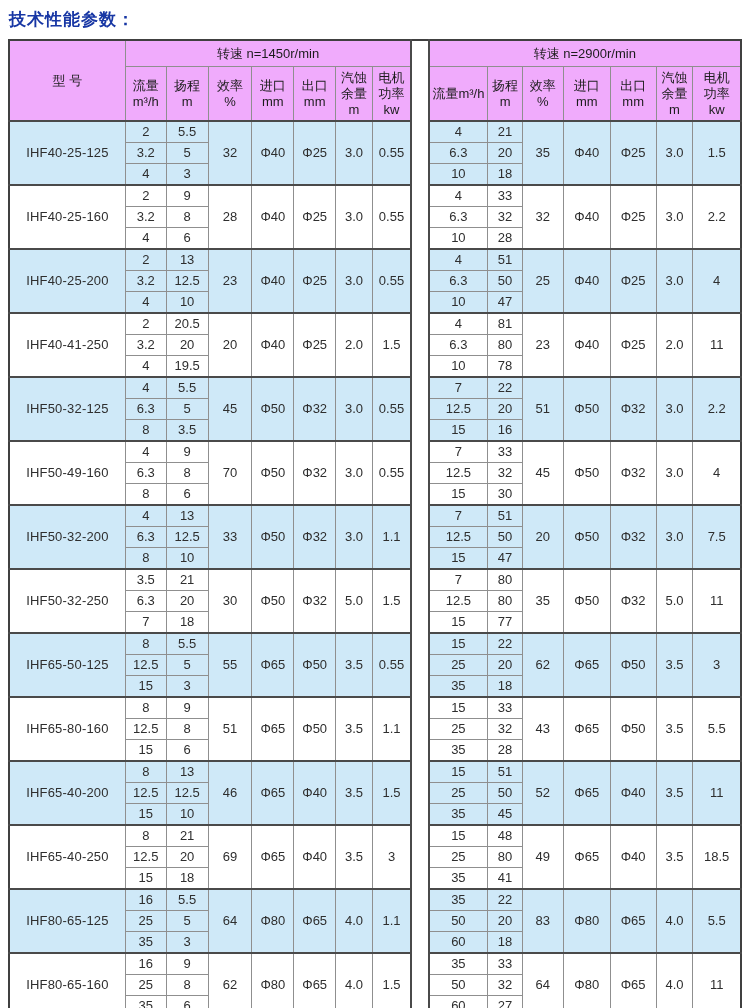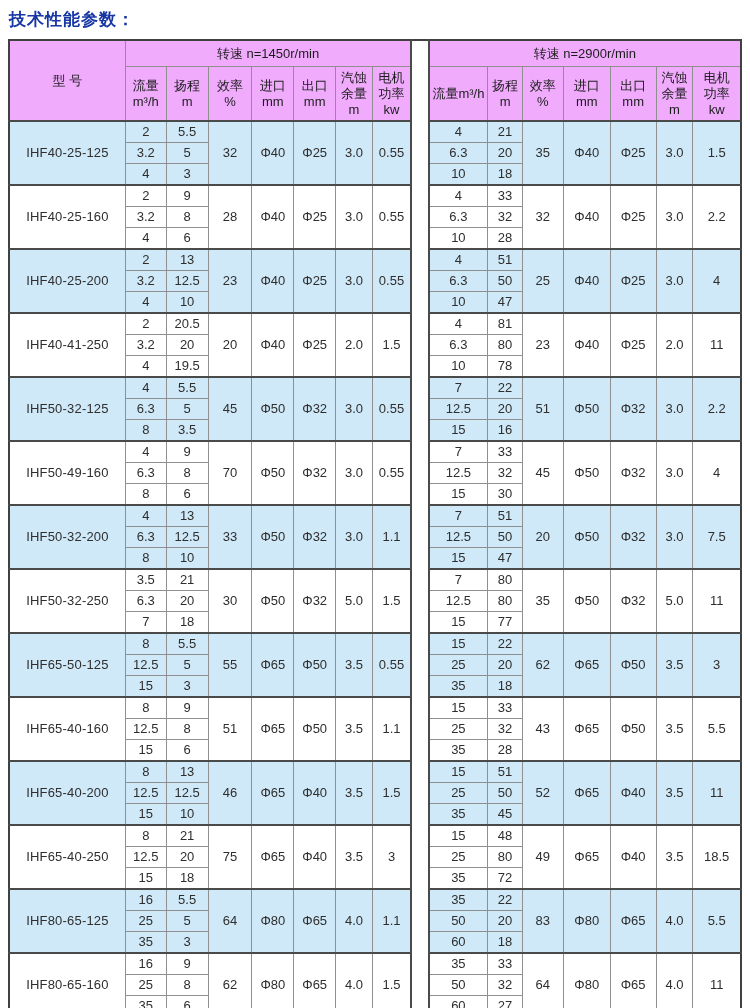--- a/index.html
+++ b/index.html
@@ -329,21 +329,21 @@
         <td>25</td>
         <td>20</td>
       </tr>
       <tr class="shaded">
         <td>15</td>
         <td>3</td>
         <td>35</td>
         <td>18</td>
       </tr>
       <tr class=" block-start">
-        <td rowspan="3" class="model-cell">IHF65-40-160</td>
+        <td rowspan="3" class="model-cell">IHF65-80-160</td>
         <td>8</td>
         <td>9</td>
         <td rowspan="3">51</td>
         <td rowspan="3">Φ65</td>
         <td rowspan="3">Φ50</td>
         <td rowspan="3">3.5</td>
         <td rowspan="3">1.1</td>
         <td rowspan="3" class="gap"></td>
         <td>15</td>
         <td>33</td>
@@ -392,21 +392,21 @@
       <tr class="shaded">
         <td>15</td>
         <td>10</td>
         <td>35</td>
         <td>45</td>
       </tr>
       <tr class=" block-start">
         <td rowspan="3" class="model-cell">IHF65-40-250</td>
         <td>8</td>
         <td>21</td>
-        <td rowspan="3">75</td>
+        <td rowspan="3">69</td>
         <td rowspan="3">Φ65</td>
         <td rowspan="3">Φ40</td>
         <td rowspan="3">3.5</td>
         <td rowspan="3">3</td>
         <td rowspan="3" class="gap"></td>
         <td>15</td>
         <td>48</td>
         <td rowspan="3">49</td>
         <td rowspan="3">Φ65</td>
         <td rowspan="3">Φ40</td>
@@ -416,21 +416,21 @@
       <tr class="">
         <td>12.5</td>
         <td>20</td>
         <td>25</td>
         <td>80</td>
       </tr>
       <tr class="">
         <td>15</td>
         <td>18</td>
         <td>35</td>
-        <td>72</td>
+        <td>41</td>
       </tr>
       <tr class="shaded block-start">
         <td rowspan="3" class="model-cell">IHF80-65-125</td>
         <td>16</td>
         <td>5.5</td>
         <td rowspan="3">64</td>
         <td rowspan="3">Φ80</td>
         <td rowspan="3">Φ65</td>
         <td rowspan="3">4.0</td>
         <td rowspan="3">1.1</td>

